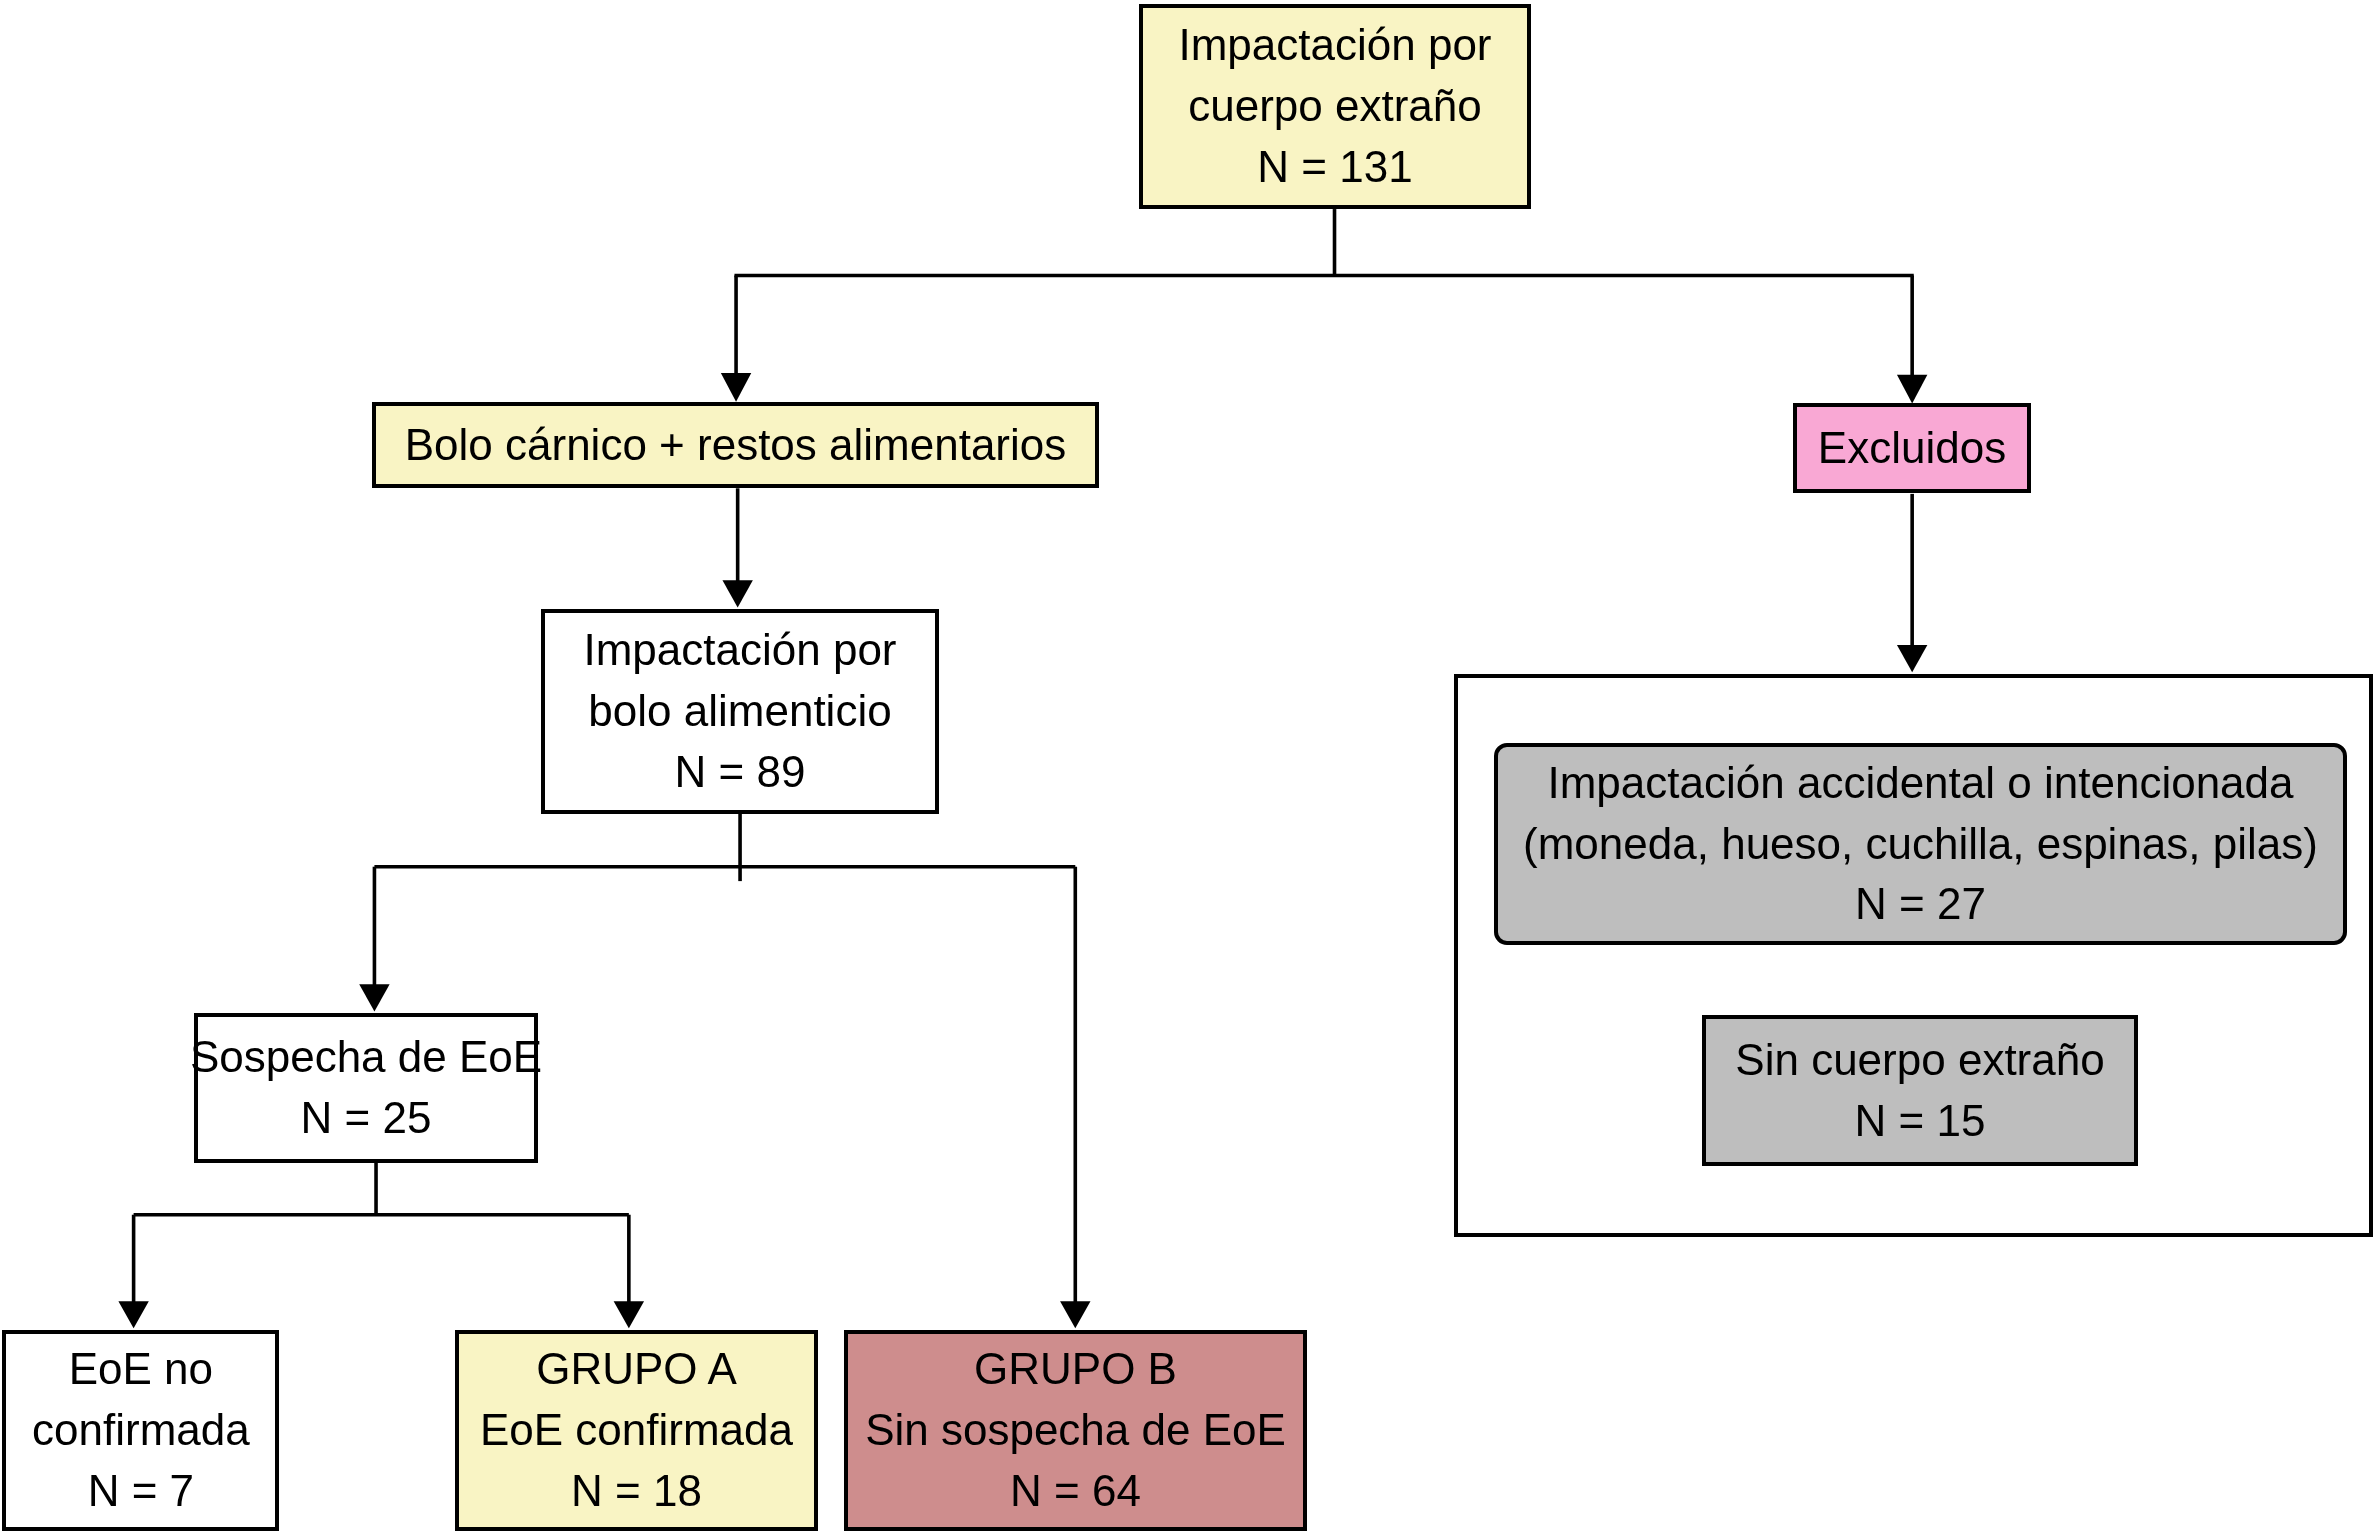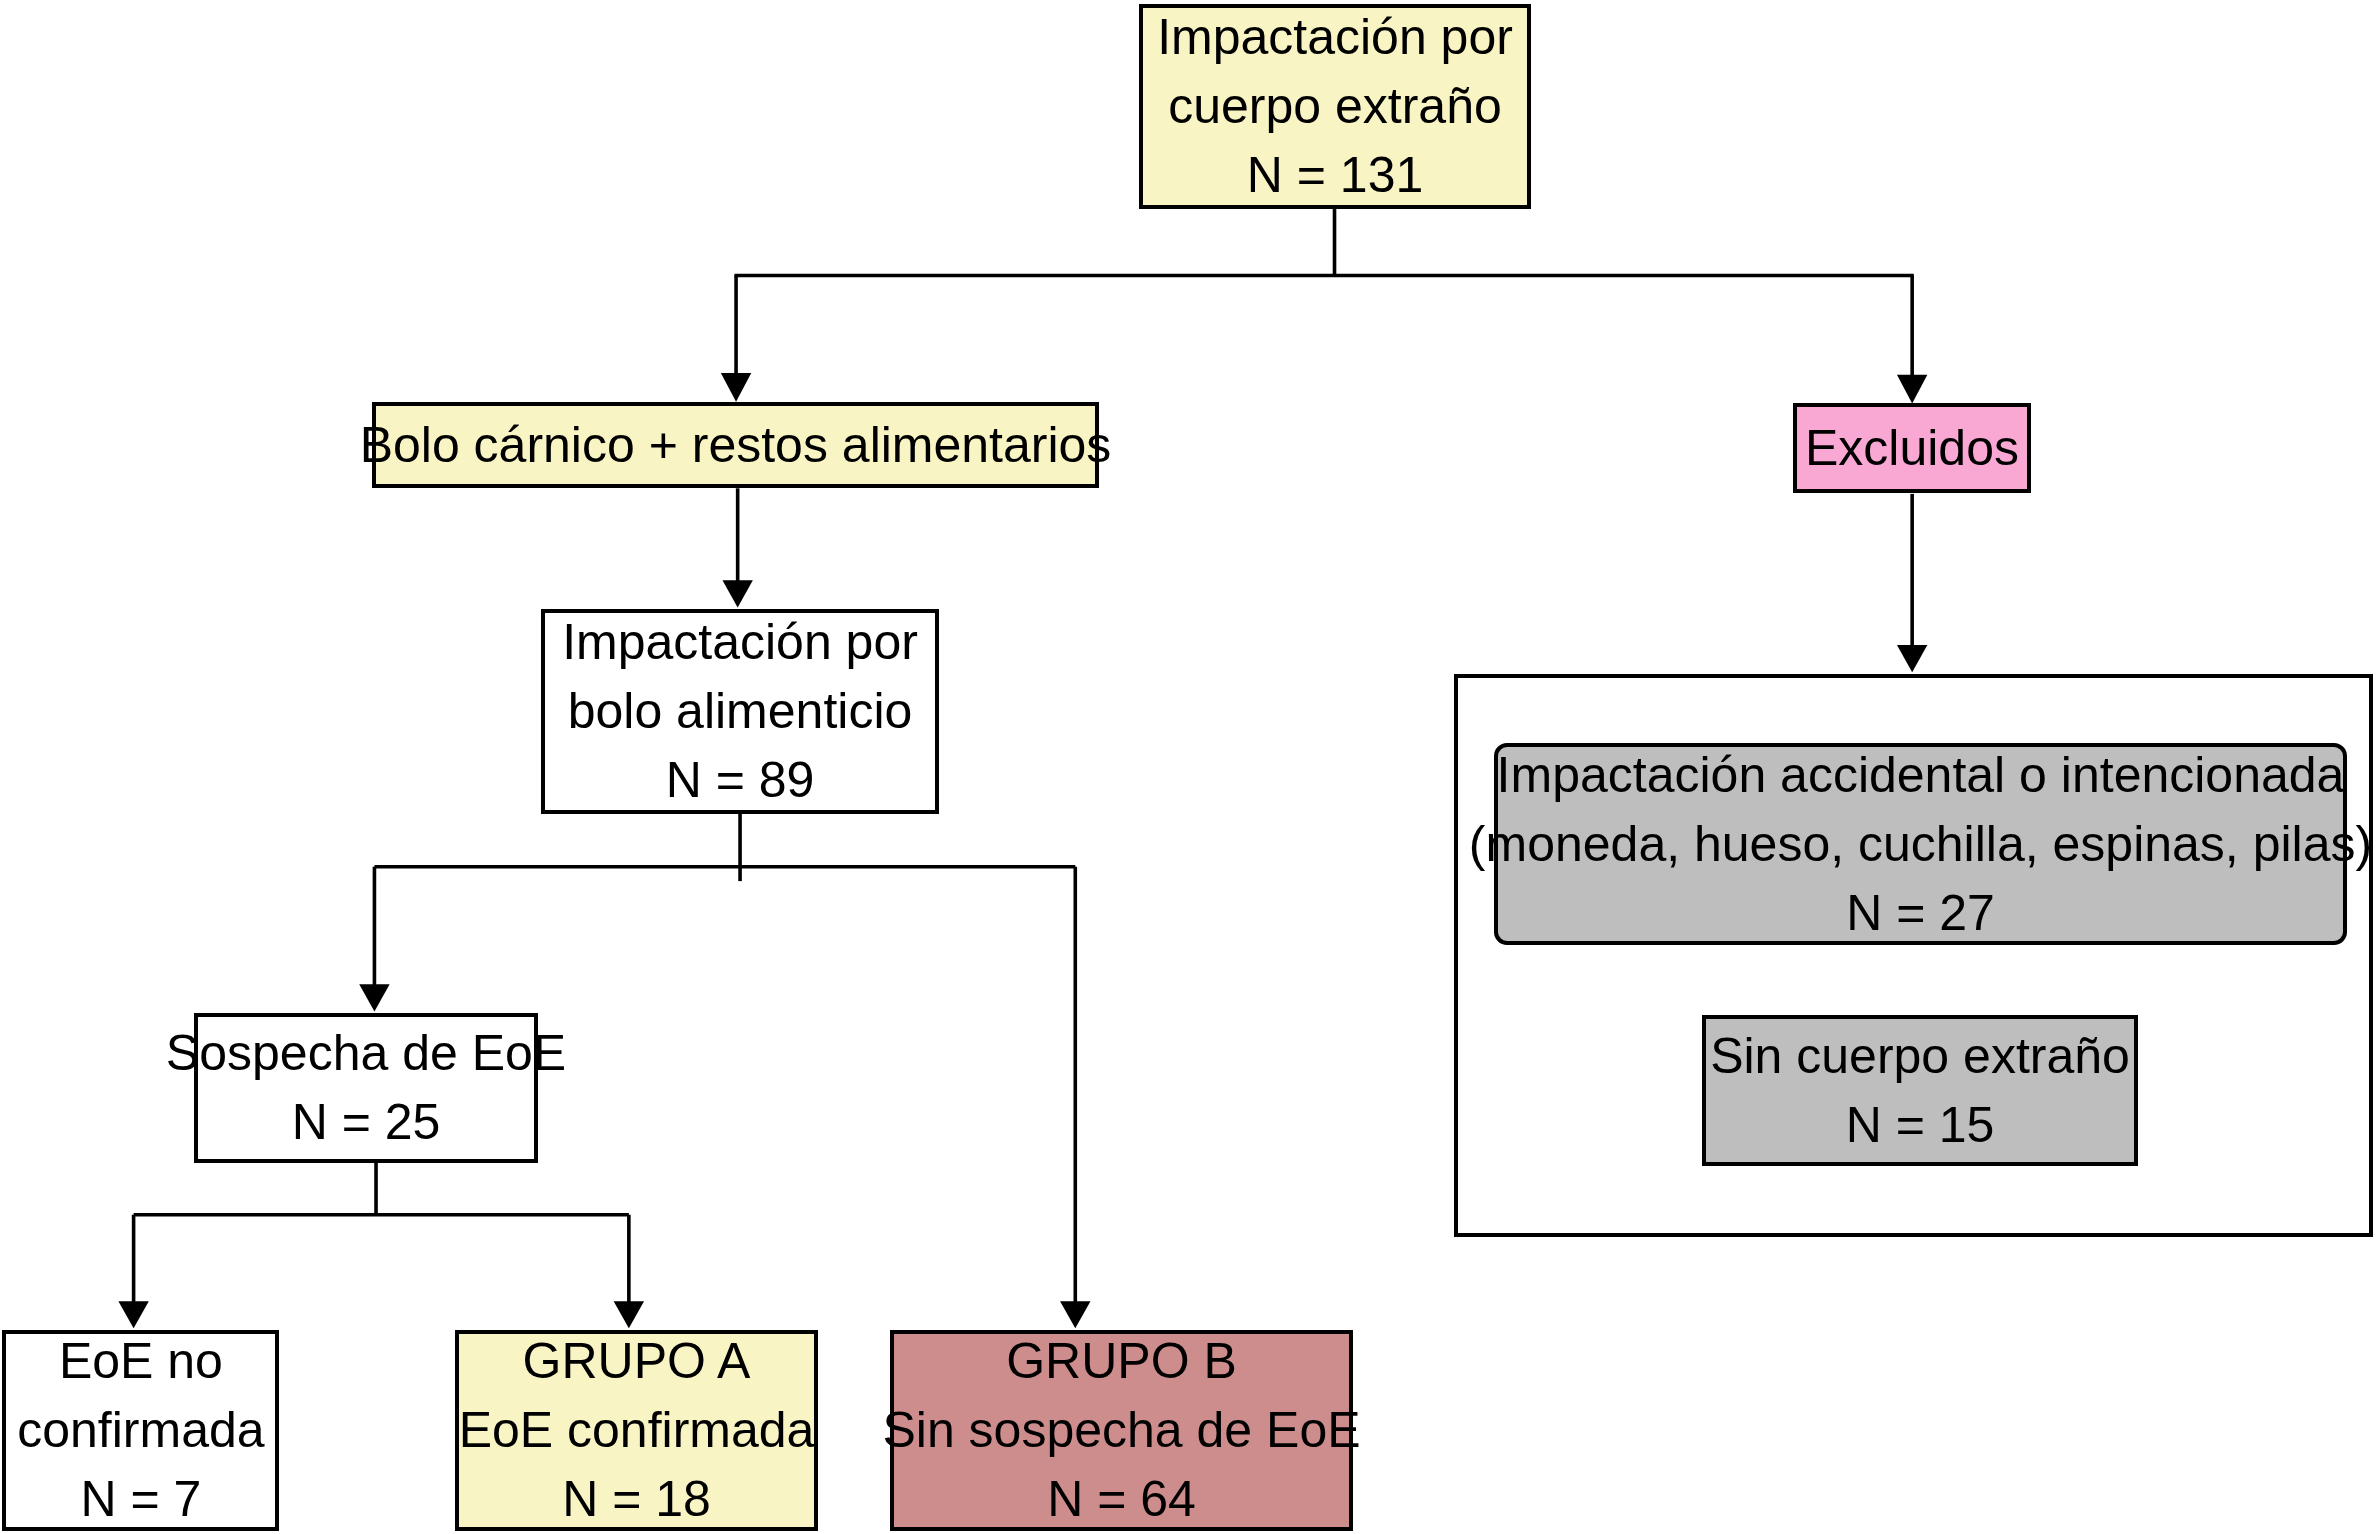--- a/index.html
+++ b/index.html
@@ -26,21 +26,21 @@
   .node {
     position: absolute;
     box-sizing: border-box;
     border: 4px solid #000000;
     background: #ffffff;
     display: flex;
     flex-direction: column;
     align-items: center;
     justify-content: center;
     text-align: center;
-    font-size: 50px;
+    font-size: 44px;
     line-height: 1.38;
   }
   .node .line {
     display: block;
     white-space: nowrap;
   }
   .group-frame {
     position: absolute;
     box-sizing: border-box;
     border: 4.8px solid #000000;
@@ -116,21 +116,21 @@
     <span class="line">confirmada</span>
     <span class="line">N = 7</span>
   </div>
 
   <div class="node" style="left: 455px; top: 1330px; width: 363px; height: 201px; background-color: rgb(249, 244, 196);">
     <span class="line">GRUPO A</span>
     <span class="line">EoE confirmada</span>
     <span class="line">N = 18</span>
   </div>
 
-  <div class="node" style="left: 844px; top: 1330px; width: 463px; height: 201px; background-color: rgb(206, 141, 141); margin-left: 46px;">
+  <div class="node" style="left: 844px; top: 1330px; width: 463px; height: 201px; background-color: rgb(206, 141, 141);">
     <span class="line">GRUPO B</span>
     <span class="line">Sin sospecha de EoE</span>
     <span class="line">N = 64</span>
   </div>
 
   <div class="group-frame" style="left:1454px; top:674px; width:919px; height:563px;"></div>
 
   <div class="node" style="left: 1494px; top: 743px; width: 853px; height: 202px; background-color: rgb(190, 190, 190); border-radius: 13px;">
     <span class="line">Impactación accidental o intencionada</span>
     <span class="line">(moneda, hueso, cuchilla, espinas, pilas)</span>

